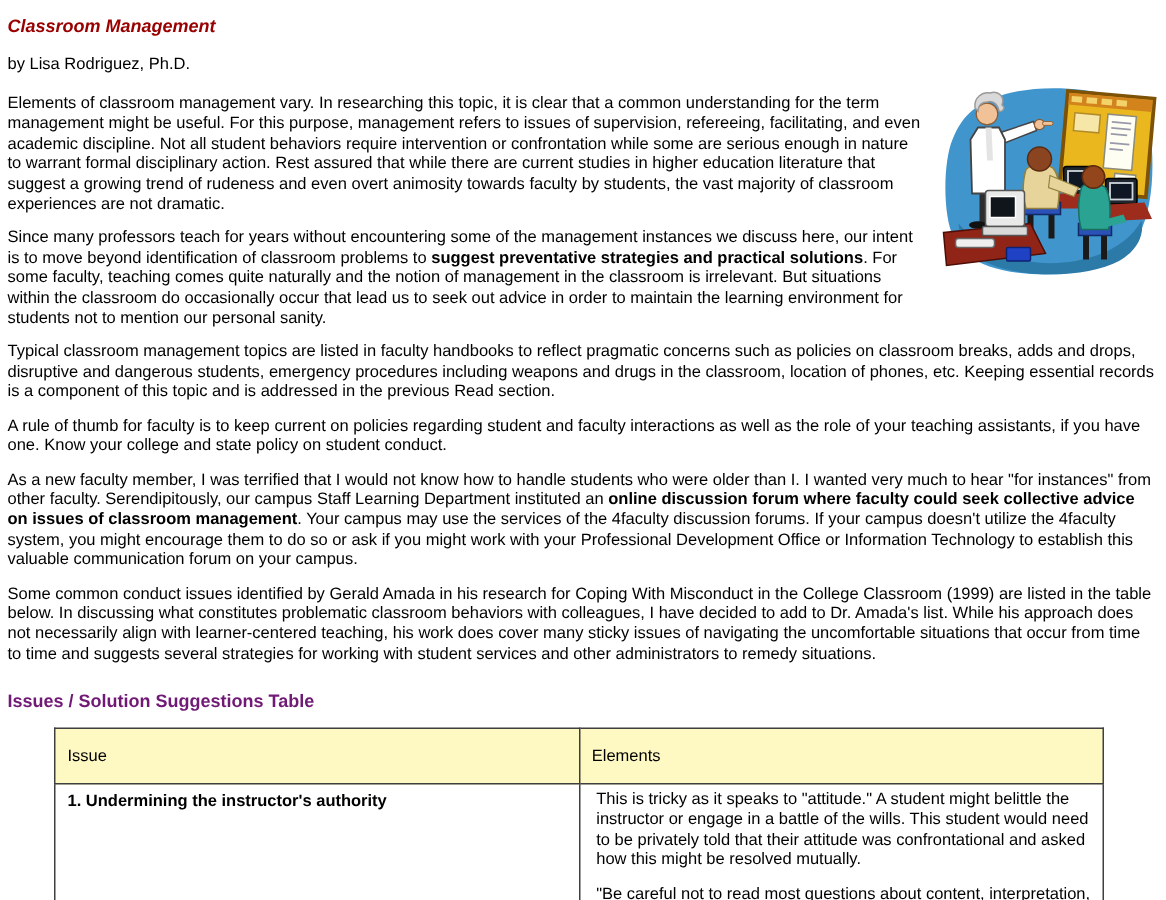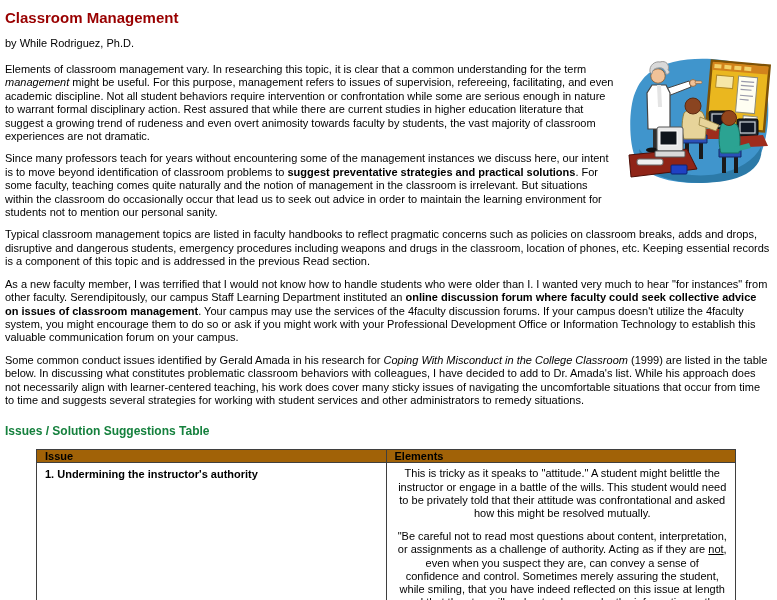--- a/index.html
+++ b/index.html
@@ -5,79 +5,80 @@
   html, body {
     margin: 0; padding: 0;
     width: 777px; height: 600px;
     overflow: hidden;
     background: #ffffff;
     font-family: "Liberation Sans", "DejaVu Sans", sans-serif;
     color: #000000;
   }
   .page { padding: 6px 5px 0 5px; }
   h1.title {
-    font-size: 15px; line-height: 19px;
+    font-size: 12px; line-height: 19px;
     color: #990000;
     margin: 2px 0 10px 0;
     font-weight: bold;
+    font-style: italic;
   }
   .byline { font-size: 11px; line-height: 13px; margin: 0 0 13px 0; }
   p.body-p { font-size: 11px; line-height: 13.4px; margin: 0 0 9px 0; }
   p.gap-top { margin-top: 8px; }
   .r-b { font-weight: bold; }
-  .r-i { font-style: italic; }
+  .r-i { }
   .r-u { text-decoration: underline; }
   .float-img {
     float: right;
     margin: -8px 0 6px 12px;
     width: 145px; height: 133px;
   }
   h2.section-heading {
     font-size: 12px; line-height: 14px;
     margin: 8px 0 11px 0;
-    font-weight: bold; color: #15803d;
+    font-weight: bold; color: #701a75;
   }
   table.issues-table {
     border-collapse: collapse;
     margin-left: 31px;
     width: 700px;
     table-layout: fixed;
   }
   table.issues-table th, table.issues-table td {
     border: 1px solid #3f3f3f;
     font-size: 11px;
     vertical-align: top;
     text-align: left;
   }
   table.issues-table th {
-    background: #a16207;
-    padding: 0 8px;
-    font-weight: bold;
+    background: #fef9c3;
+    padding: 12px 8px;
+    font-weight: normal;
   }
   td.issue-cell {
     width: 232px;
     padding: 5px 8px;
     font-weight: bold;
     line-height: 13.2px;
   }
   td.solution-cell {
     padding: 4px 8px;
     line-height: 13.2px;
   }
-  td.solution-cell p { margin: 0 0 10px 3px; text-align: center; }
+  td.solution-cell p { margin: 0 0 10px 3px; }
   td.solution-cell p:last-child { margin-bottom: 0; }
   .clearfix::after { content: ""; display: block; clear: both; }
 </style>
 </head>
 <body>
 
 <div class="page">
 
   <h1 class="title">Classroom Management</h1>
-  <div class="byline">by While Rodriguez, Ph.D.</div>
+  <div class="byline">by Lisa Rodriguez, Ph.D.</div>
 
   <div class="clearfix">
     <div class="float-img">
       <svg viewBox="0 0 145 133" width="145" height="133">
 
         <path d="M22,18 C40,4 70,2 95,5 C120,8 138,16 140,34 C143,58 141,86 132,102 C122,119 98,128 70,128 C44,128 18,122 9,104 C1,88 2,52 8,38 C12,28 16,23 22,18 Z" fill="#4095cc"></path>
         <path d="M12,94 C30,116 62,124 90,119 C112,115 127,105 134,92 C136,102 131,112 119,119 C99,130 56,131 33,121 C19,115 13,105 12,94 Z" fill="#2c7aa8"></path>
 
         <g transform="rotate(5 110 40)">
           <rect x="82" y="8" width="58" height="66" fill="#eab71f" stroke="#7e5206" stroke-width="2.5"></rect>
@@ -137,20 +138,21 @@
         <rect x="33" y="76" width="17" height="14" fill="#10151c" stroke="#ffffff"></rect>
         <rect x="28" y="96" width="30" height="6" rx="1" fill="#d9d9d9" stroke="#555"></rect>
         <rect x="10" y="104" width="26" height="6" rx="2" fill="#efefef" stroke="#666"></rect>
         <rect x="44" y="110" width="16" height="9" rx="1" fill="#1f41c4" stroke="#0c2270"></rect>
       </svg>
     </div>
 
     <p class="body-p"><span>Elements of classroom management vary. In researching this topic, it is clear that a common understanding for the term </span><span class="r-i">management</span><span> might be useful. For this purpose, management refers to issues of supervision, refereeing, facilitating, and even academic discipline. Not all student behaviors require intervention or confrontation while some are serious enough in nature to warrant formal disciplinary action. Rest assured that while there are current studies in higher education literature that suggest a growing trend of rudeness and even overt animosity towards faculty by students, the vast majority of classroom experiences are not dramatic.</span></p>
     <p class="body-p"><span>Since many professors teach for years without encountering some of the management instances we discuss here, our intent is to move beyond identification of classroom problems to </span><span class="r-b">suggest preventative strategies and practical solutions</span><span>. For some faculty, teaching comes quite naturally and the notion of management in the classroom is irrelevant. But situations within the classroom do occasionally occur that lead us to seek out advice in order to maintain the learning environment for students not to mention our personal sanity.</span></p>
     <p class="body-p"><span>Typical classroom management topics are listed in faculty handbooks to reflect pragmatic concerns such as policies on classroom breaks, adds and drops, disruptive and dangerous students, emergency procedures including weapons and drugs in the classroom, location of phones, etc. Keeping essential records is a component of this topic and is addressed in the previous Read section.</span></p>
+    <p class="body-p"><span>A rule of thumb for faculty is to keep current on policies regarding student and faculty interactions as well as the role of your teaching assistants, if you have one. Know your college and state policy on student conduct.</span></p>
     <p class="body-p gap-top"><span>As a new faculty member, I was terrified that I would not know how to handle students who were older than I. I wanted very much to hear "for instances" from other faculty. Serendipitously, our campus Staff Learning Department instituted an </span><span class="r-b">online discussion forum where faculty could seek collective advice on issues of classroom management</span><span>. Your campus may use the services of the 4faculty discussion forums.  If your campus doesn't utilize the 4faculty system, you might encourage them to do so or ask if you might work with your Professional Development Office or Information Technology to establish this valuable communication forum on your campus.</span></p>
     <p class="body-p"><span>Some common conduct issues identified by Gerald Amada in his research for </span><span class="r-i">Coping With Misconduct in the College Classroom</span><span> (1999) are listed in the table below. In discussing what constitutes problematic classroom behaviors with colleagues, I have decided to add to Dr. Amada's list. While his approach does not necessarily align with learner-centered teaching, his work does cover many sticky issues of navigating the uncomfortable situations that occur from time to time and suggests several strategies for working with student services and other administrators to remedy situations.</span></p>
   </div>
 
   <h2 class="section-heading">Issues / Solution Suggestions Table</h2>
 
   <table class="issues-table">
     <thead>
       <tr>
         <th class="issue-col">Issue</th>

